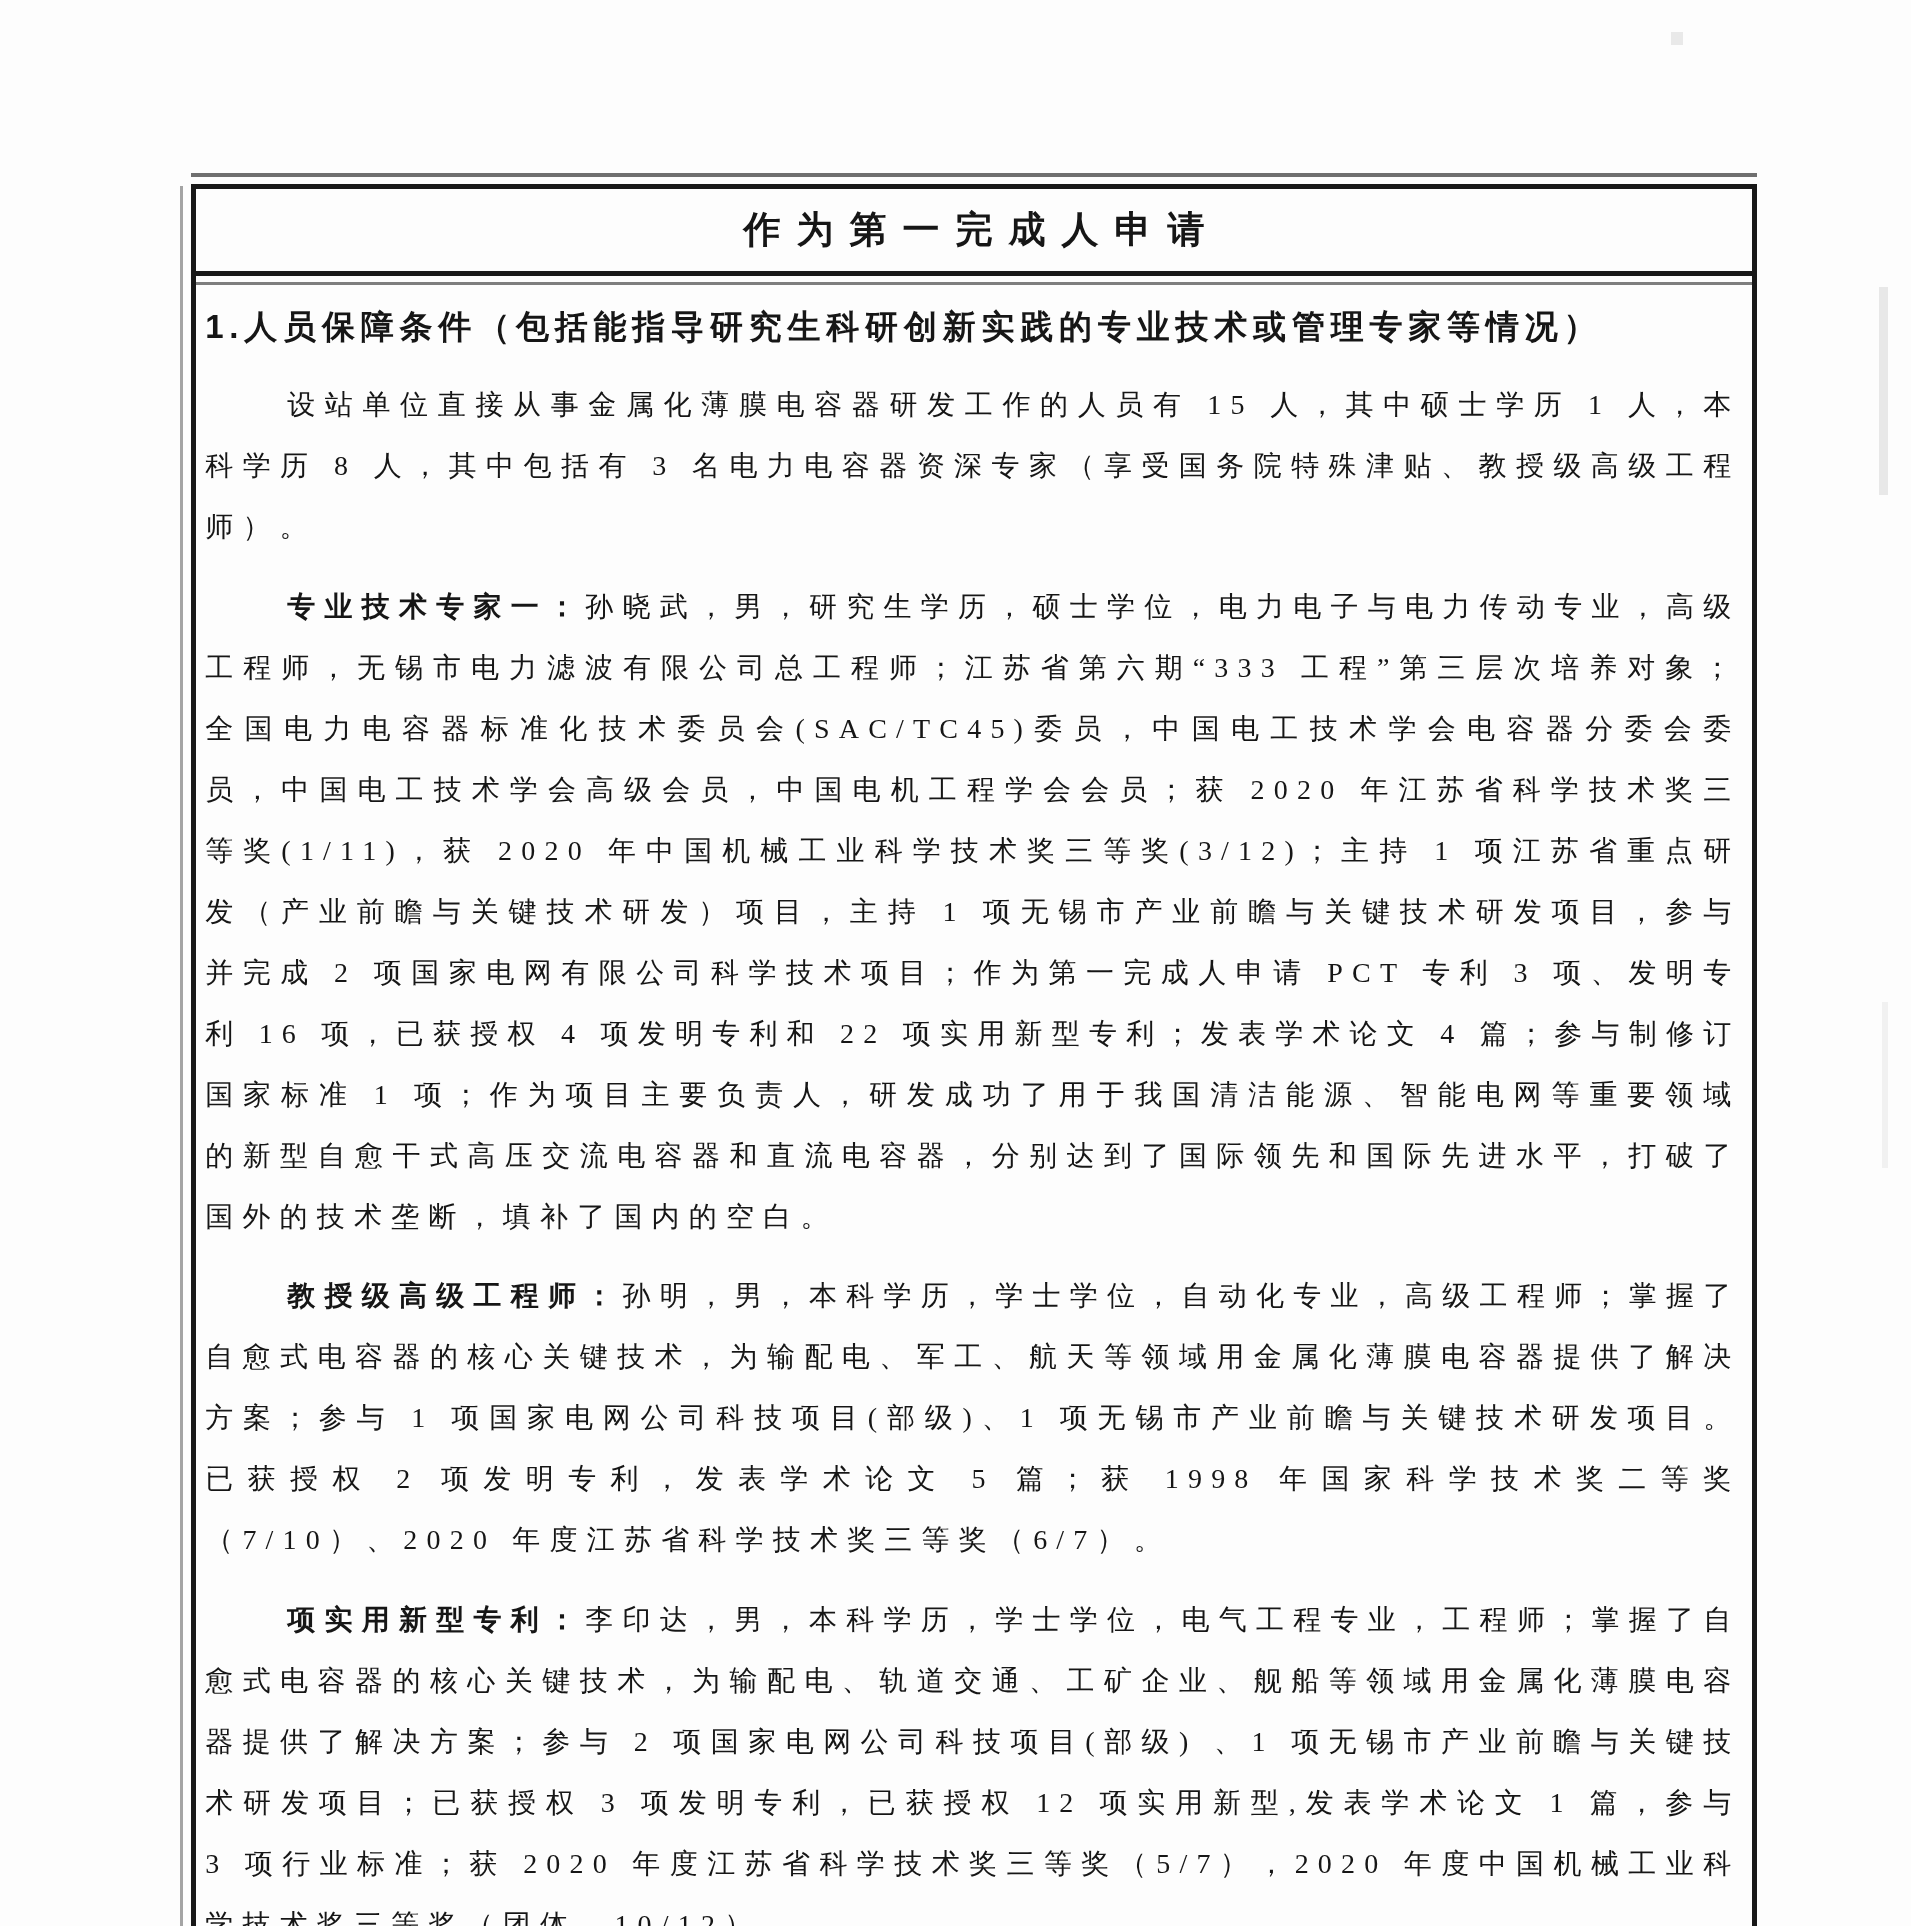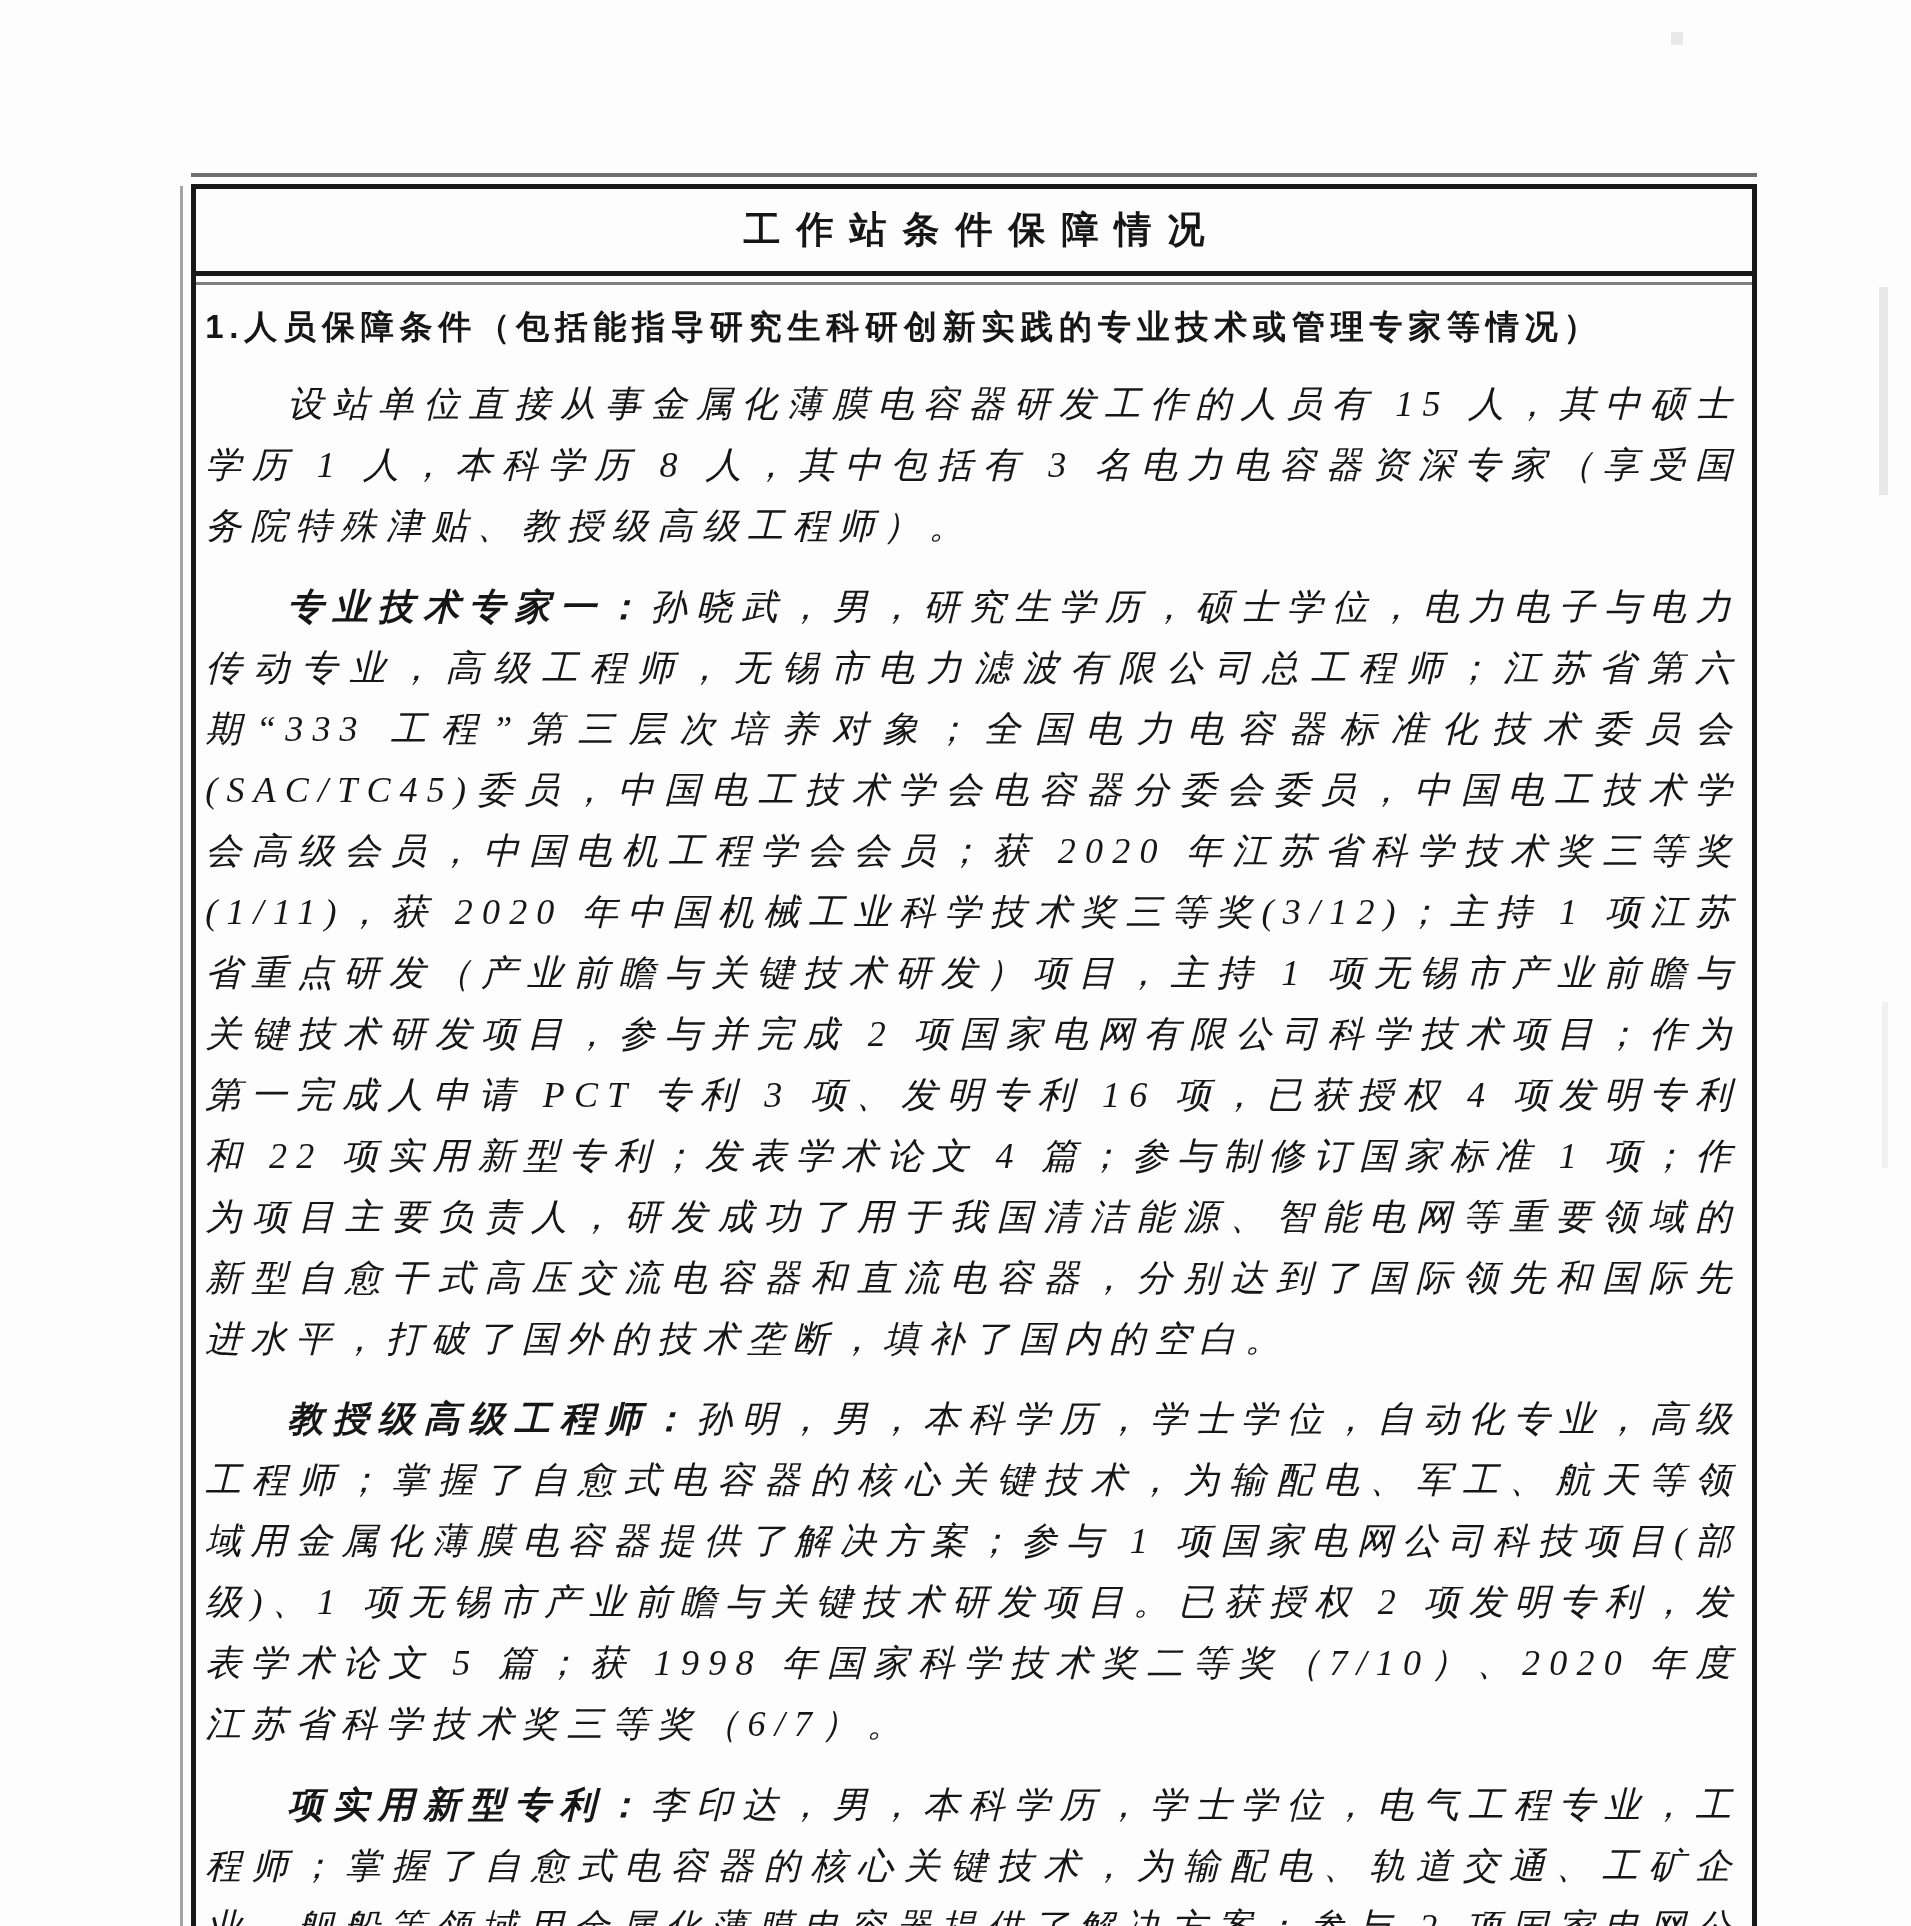--- a/index.html
+++ b/index.html
@@ -39,43 +39,42 @@
     white-space:nowrap;
   }
   .content{padding:10px 11.6px 0 9.2px;}
   .section-heading{
     font-family:"Liberation Sans", sans-serif;
     font-weight:700;font-size:33px;
     letter-spacing:5.8px;line-height:59px;
     margin:10.8px 0 3.9px 0;
   }
   p.para{
-    font-size:36px;line-height:61px;letter-spacing:9.2px;
+    font-size:28px;line-height:61px;letter-spacing:9.2px;
     text-align:justify;text-indent:82px;
     margin:18.5px 0 0 0;
-    font-style:italic;
   }
   .lead{font-family:"Liberation Sans", sans-serif;font-weight:700;margin-top:22px;}
 
   
   .artifact-a{position:absolute;left:1879px;top:287px;width:8.5px;height:208px;background:#d7d7d7;opacity:.55;}
   .artifact-b{position:absolute;left:1882px;top:1002px;width:6.2px;height:166px;background:#dedede;opacity:.4;}
   .artifact-c{position:absolute;left:1671px;top:32px;width:11.6px;height:13px;background:#dcdcdc;opacity:.6;}
 </style>
 </head>
 <body>
 
 <div class="sheet" style="color: rgb(22, 22, 22);">
 
   <div class="ghost-top"></div>
   <div class="ghost-left"></div>
 
   <div class="frame">
     <div class="title-row">
-      <div class="doc-title">工作站条件保障情况</div>
+      <div class="doc-title">作为第一完成人申请</div>
     </div>
 
     <div class="content">
       <div class="section-heading">1.人员保障条件（包括能指导研究生科研创新实践的专业技术或管理专家等情况）</div>
 
       <p class="para"><span>设站单位直接从事金属化薄膜电容器研发工作的人员有 15 人，其中硕士学历 1 人，本科学历 8 人，其中包括有 3 名电力电容器资深专家（享受国务院特殊津贴、教授级高级工程师）。</span></p>
 
       <p class="para"><span class="lead">专业技术专家一：</span><span>孙晓武，男，研究生学历，硕士学位，电力电子与电力传动专业，高级工程师，无锡市电力滤波有限公司总工程师；江苏省第六期“333 工程”第三层次培养对象；全国电力电容器标准化技术委员会(SAC/TC45)委员，中国电工技术学会电容器分委会委员，中国电工技术学会高级会员，中国电机工程学会会员；获 2020 年江苏省科学技术奖三等奖(1/11)，获 2020 年中国机械工业科学技术奖三等奖(3/12)；主持 1 项江苏省重点研发（产业前瞻与关键技术研发）项目，主持 1 项无锡市产业前瞻与关键技术研发项目，参与并完成 2 项国家电网有限公司科学技术项目；作为第一完成人申请 PCT 专利 3 项、发明专利 16 项，已获授权 4 项发明专利和 22 项实用新型专利；发表学术论文 4 篇；参与制修订国家标准 1 项；作为项目主要负责人，研发成功了用于我国清洁能源、智能电网等重要领域的新型自愈干式高压交流电容器和直流电容器，分别达到了国际领先和国际先进水平，打破了国外的技术垄断，填补了国内的空白。</span></p>
 
       <p class="para"><span class="lead">教授级高级工程师：</span><span>孙明，男，本科学历，学士学位，自动化专业，高级工程师；掌握了自愈式电容器的核心关键技术，为输配电、军工、航天等领域用金属化薄膜电容器提供了解决方案；参与 1 项国家电网公司科技项目(部级)、1 项无锡市产业前瞻与关键技术研发项目。已获授权 2 项发明专利，发表学术论文 5 篇；获 1998 年国家科学技术奖二等奖（7/10）、2020 年度江苏省科学技术奖三等奖（6/7）。</span></p>

